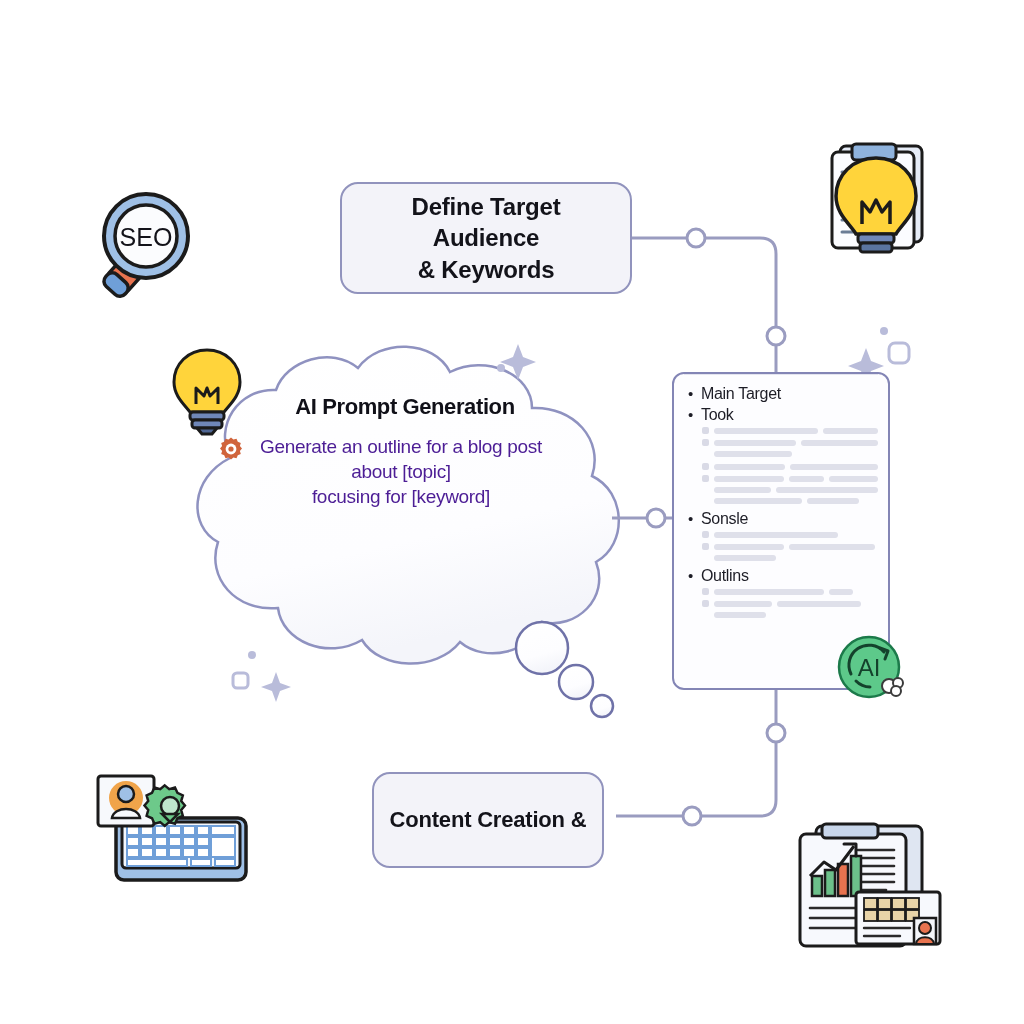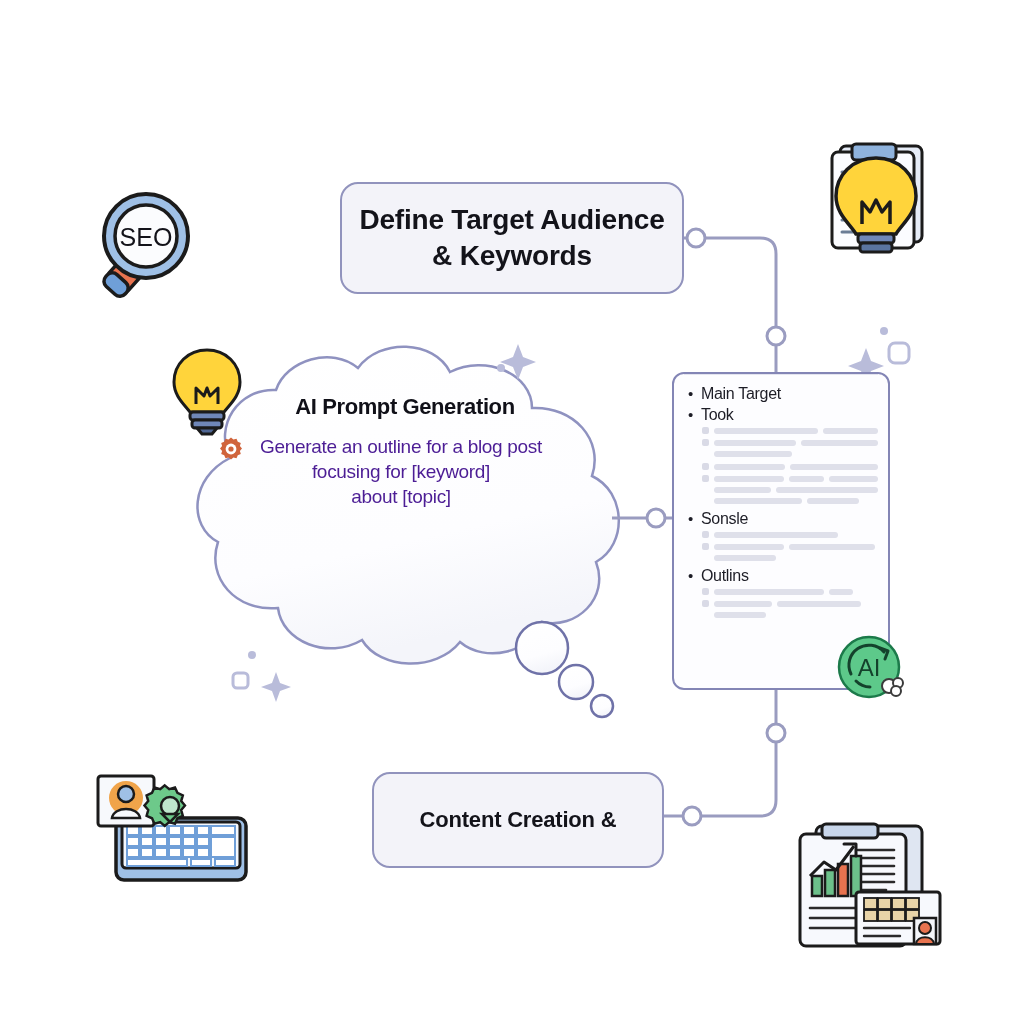--- a/index.html
+++ b/index.html
@@ -37,26 +37,26 @@
     display: flex;
     align-items: center;
     justify-content: center;
     text-align: center;
     color: #13131a;
     font-weight: bold;
     line-height: 1.3;
     letter-spacing: -0.2px;
   }
   #box-define {
-    left: 340px; top: 182px; width: 344px; height: 112px;
-    font-size: 28px;
+    left: 340px; top: 182px; width: 292px; height: 112px;
+    font-size: 24px;
     padding: 0 16px;
   }
   #box-content {
-    left: 372px; top: 772px; width: 292px; height: 96px;
+    left: 372px; top: 772px; width: 232px; height: 96px;
     font-size: 22px;
     padding: 0 14px;
   }
 
   
   #outline-card {
     position: absolute;
     left: 672px; top: 372px; width: 218px; height: 318px;
     box-sizing: border-box;
     background: #fdfdff;
@@ -233,22 +233,22 @@
       <div id="cloud-title">AI Prompt Generation</div>
 
       <div class="prompt" id="prompt-1">
         <svg class="prompt-icon" viewBox="0 0 26 26">
           <path d="M13 1.5 l2.4 2.1 3.1 -0.9 1.3 3 3 1.3 -0.9 3.1 2.1 2.4 -2.1 2.4 0.9 3.1 -3 1.3 -1.3 3 -3.1 -0.9 -2.4 2.1 -2.4 -2.1 -3.1 0.9 -1.3 -3 -3 -1.3 0.9 -3.1 -2.1 -2.4 2.1 -2.4 -0.9 -3.1 3 -1.3 1.3 -3 3.1 0.9 Z" fill="#d0643c"></path>
           <circle cx="13" cy="13" r="5.4" fill="#ffffff"></circle>
           <circle cx="13" cy="13" r="2.6" fill="#d0643c"></circle>
         </svg>
         <div class="prompt-text">
           <div>Generate an outline for a blog post</div>
+          <div>about [topic]</div>
           <div>focusing for [keyword]</div>
-          <div>about [topic]</div>
         </div>
       </div>
 
     </div>
   </div>
 
   <div id="node-layer" class="layer">
 
     <div class="process-box" id="box-define">
       <div>

